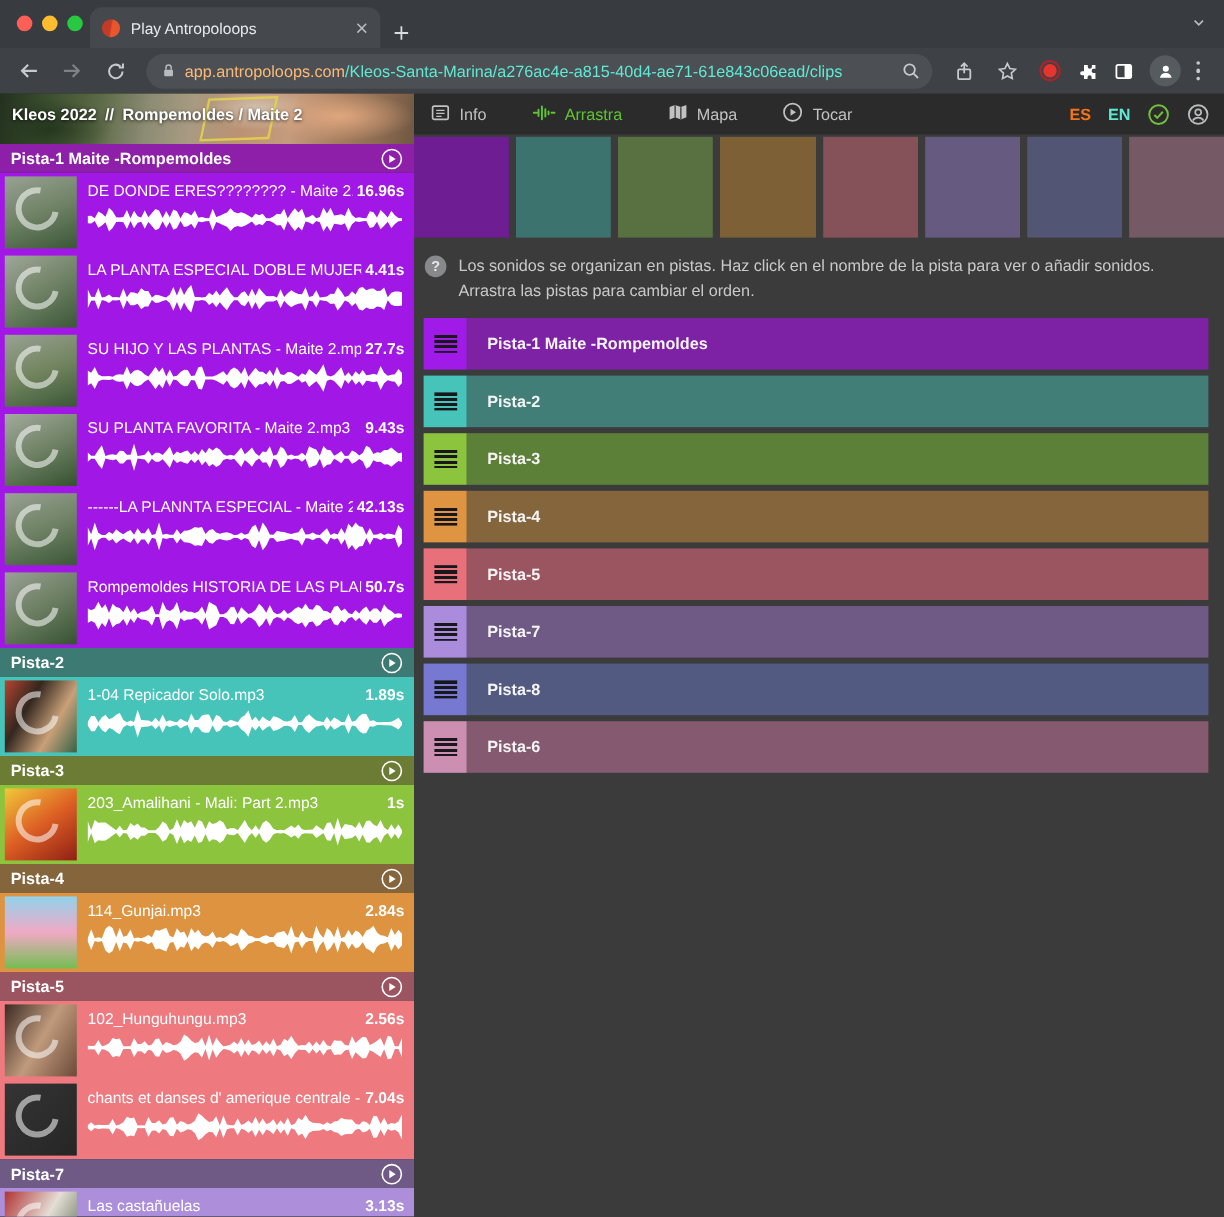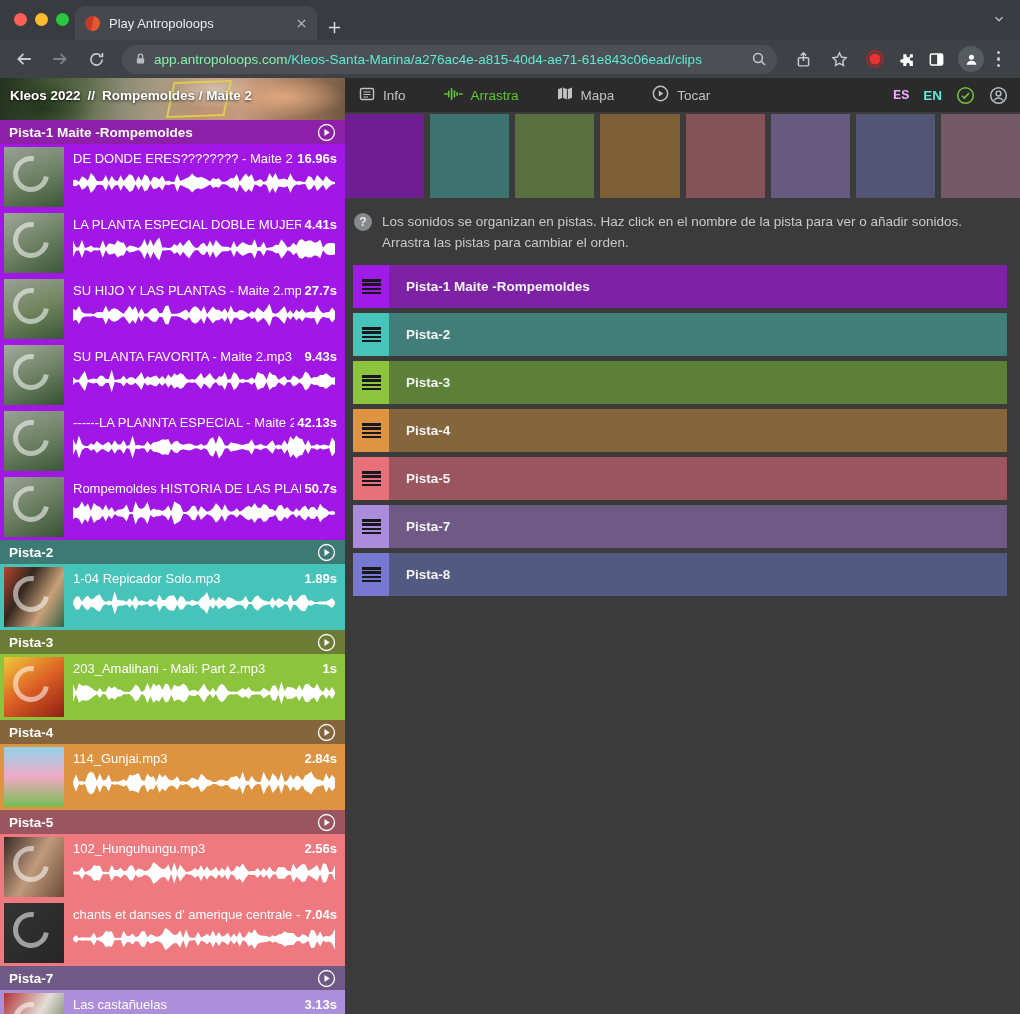--- a/index.html
+++ b/index.html
@@ -18,21 +18,21 @@
   .tabtitle { color:#e8eaed; font-size:13px; flex:1; white-space:nowrap; overflow:hidden; }
   .icbtn { display:flex; align-items:center; justify-content:center; flex:none; }
   .newtab { margin-left:10px; margin-bottom:5px; }
   .tabchev { position:absolute; right:14px; top:12px; }
 
   .toolbar { height:38px; background:#3e4145; display:flex; align-items:center; padding:0 10px; gap:8px; flex:none; }
   .navbtn { width:28px; height:28px; display:flex; align-items:center; justify-content:center; }
   .omnibox { height:29px; flex:1; max-width:655px; background:#4c5055; border-radius:15px;
     display:flex; align-items:center; padding:0 10px 0 12px; gap:7px; margin:0 4px; }
   .url { font-size:13.5px; white-space:nowrap; overflow:hidden; flex:1; }
-  .url .dom { color:#86efac; } .url .path { color:#5eead4; }
+  .url .dom { color:#fdba74; } .url .path { color:#5eead4; }
   .tool-right { display:flex; align-items:center; gap:13px; margin-left:4px; }
   .avatar { width:26px; height:26px; border-radius:50%; background:#565b60; display:flex; align-items:center; justify-content:center; }
   .dots { display:flex; flex-direction:column; gap:3px; }
   .dots i { width:3.4px; height:3.4px; border-radius:50%; background:#c6cacd; }
 
   
   .appbar { height:34px; background:#2b2b2b; display:flex; align-items:center; flex:none; position:relative; z-index:5; }
   .photo { position:absolute; left:0; top:0; width:345px; height:42px; overflow:hidden;
     background:
       radial-gradient(90px 30px at 82% 45%, rgba(226,168,128,.95), rgba(226,168,128,0) 70%),
@@ -40,21 +40,21 @@
       radial-gradient(70px 34px at 12% 70%, rgba(34,52,28,.9), rgba(34,52,28,0) 75%),
       linear-gradient(100deg,#23301e 0%,#3c5030 12%,#5c6a48 24%,#8d8c74 36%,#a89a82 46%,#bb9273 58%,#c49b7d 70%,#a57e5f 82%,#8a6a50 92%,#6f5742 100%); }
   .plot { position:absolute; left:170px; top:3px; width:58px; height:36px; border:2px solid #e5d34b;
     transform:skewX(-14deg) rotate(-2deg); opacity:.85; }
   .crumb { position:relative; z-index:2; padding-left:10px; color:#fff; font-size:13.5px; font-weight:700;
     text-shadow:0 1px 3px rgba(0,0,0,.75); width:345px; flex:none; display:flex; gap:7px; white-space:nowrap; }
   .nav { display:flex; align-items:center; gap:38px; margin-left:14px; }
   .navtab { display:flex; align-items:center; gap:8px; color:#c2c2c2; font-size:13.5px; }
   .navtab.active { color:#5fc433; }
   .langs { margin-left:auto; display:flex; align-items:center; gap:14px; padding-right:12px; }
-  .lang-es { color:#f0abfc; font-weight:700; font-size:13.5px;font-family:Liberation Mono, monospace; }
+  .lang-es { color:#f97316; font-weight:700; font-size:13.5px; }
   .lang-en { color:#5eead4; font-weight:700; font-size:13.5px; }
 
   
   .content { flex:1; display:flex; overflow:hidden; }
 
   
   .sidebar { width:345px; flex:none; display:flex; flex-direction:column; overflow:hidden; background:#2b2b2b; padding-top:8px; }
   .shead { height:24px; flex:none; display:flex; align-items:center; padding:0 9px; color:#fff; font-weight:700; font-size:13.5px; }
   .playbtn { margin-left:auto; display:flex; }
   .clips { flex:none; }
@@ -564,17 +564,25 @@
             </div>
         </div>
         <div class="trow">
           <div class="handle" style="background: rgb(118, 120, 210);">
               <span class="hlines"></span>
             </div>
           <div class="tbody" style="background: rgb(83, 90, 130);">
               <span>Pista-8</span>
             </div>
         </div>
+        <div class="trow">
+          <div class="handle" style="background: rgb(204, 143, 178);">
+              <span class="hlines"></span>
+            </div>
+          <div class="tbody" style="background: rgb(133, 89, 111);">
+              <span>Pista-6</span>
+            </div>
+        </div>
       </div>
 
     </main>
   </div>
 </div>
 
 </body></html>

